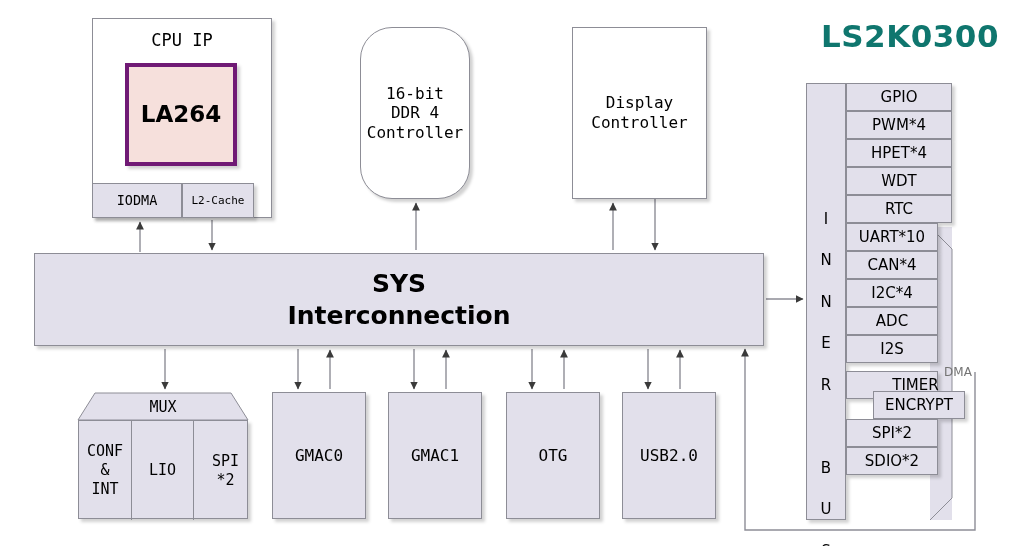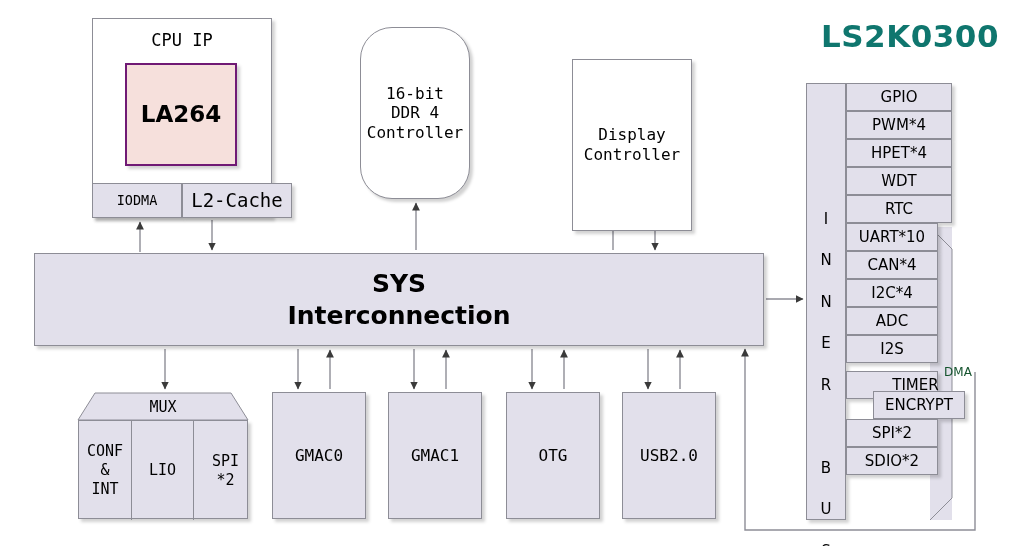--- a/index.html
+++ b/index.html
@@ -13,40 +13,40 @@
   .box{
     position:absolute;box-sizing:border-box;
     border:1px solid #8d8d96;
     display:flex;align-items:center;justify-content:center;
     text-align:center;line-height:1.22;
     box-shadow:3px 3px 3px rgba(0,0,0,0.18);
     white-space:pre-line;
   }
   .lav{background:#e2e0eb;}
   .white{background:#ffffff;}
-  .pink{background:#f6e0dc;border:2px solid #701a75;}
+  .pink{background:#f6e0dc;border:4px solid #701a75;}
 
   #title{
     position:absolute;left:800px;top:18px;width:220px;
     font-family:"DejaVu Sans","Liberation Sans",sans-serif;
     font-size:31px;font-weight:bold;color:#0f766e;text-align:center;
     letter-spacing:.5px;
   }
 
   
   #cpuip{left:92px;top:18px;width:180px;height:200px;
          align-items:flex-start;justify-content:center;font-size:17px;padding-top:11px;}
   #la264{left:125px;top:63px;width:112px;height:103px;font-size:23px;font-weight:bold;
          font-family:"DejaVu Sans","Liberation Sans",sans-serif;}
   #iodma{left:92px;top:183px;width:90px;height:35px;font-size:13.5px;}
-  #l2cache{left:182px;top:183px;width:110px;height:35px;font-size:19px;}
+  #l2cache{left:182px;top:183px;width:72px;height:35px;font-size:11px;}
 
   
   #ddr{left:360px;top:27px;width:110px;height:172px;font-size:16px;border-radius:32px;}
-  #disp{left:572px;top:27px;width:120px;height:172px;font-size:16px;margin-top:32px;}
+  #disp{left:572px;top:27px;width:135px;height:172px;font-size:16px;}
 
   
   #sysbar{left:34px;top:253px;width:730px;height:93px;
           font-family:"DejaVu Sans","Liberation Sans",sans-serif;
           font-size:25px;font-weight:bold;line-height:1.28;}
   #muxlabel{position:absolute;left:78px;top:393px;width:170px;height:27px;
             display:flex;align-items:center;justify-content:center;font-size:15px;}
   #muxbody{left:78px;top:420px;width:170px;height:99px;padding:0;
            display:block;box-shadow:3px 3px 3px rgba(0,0,0,0.18);}
   .muxcell{position:absolute;top:0;height:99px;border-left:1px solid #8d8d96;
@@ -61,21 +61,21 @@
   
   #innerbus{left:806px;top:83px;width:40px;height:437px;
             display:block;padding-top:104px;box-sizing:border-box;}
   #innerbus .ch{display:block;text-align:center;font-size:15px;line-height:22px;
                 font-family:"DejaVu Sans","Liberation Sans",sans-serif;}
   .periph{left:846px;width:106px;height:28px;font-size:15px;
           font-family:"DejaVu Sans","Liberation Sans",sans-serif;}
   .periph.narrow{width:92px;}
   #dmalabel{position:absolute;left:938px;top:365px;width:40px;height:16px;
             font-size:12px;font-family:"DejaVu Sans","Liberation Sans",sans-serif;
-            color:#14532d;text-align:center;}
+            color:#737373;text-align:center;}
 </style>
 </head>
 <body>
 
 <svg id="canvas" xmlns="http://www.w3.org/2000/svg">
   <defs>
     <marker id="ah" markerWidth="9" markerHeight="9" refX="7.5" refY="4.5" orient="auto" markerUnits="userSpaceOnUse">
       <path d="M0,0.6 L8,4.5 L0,8.4 z" fill="#3a3a3a"></path>
     </marker>
   </defs>

